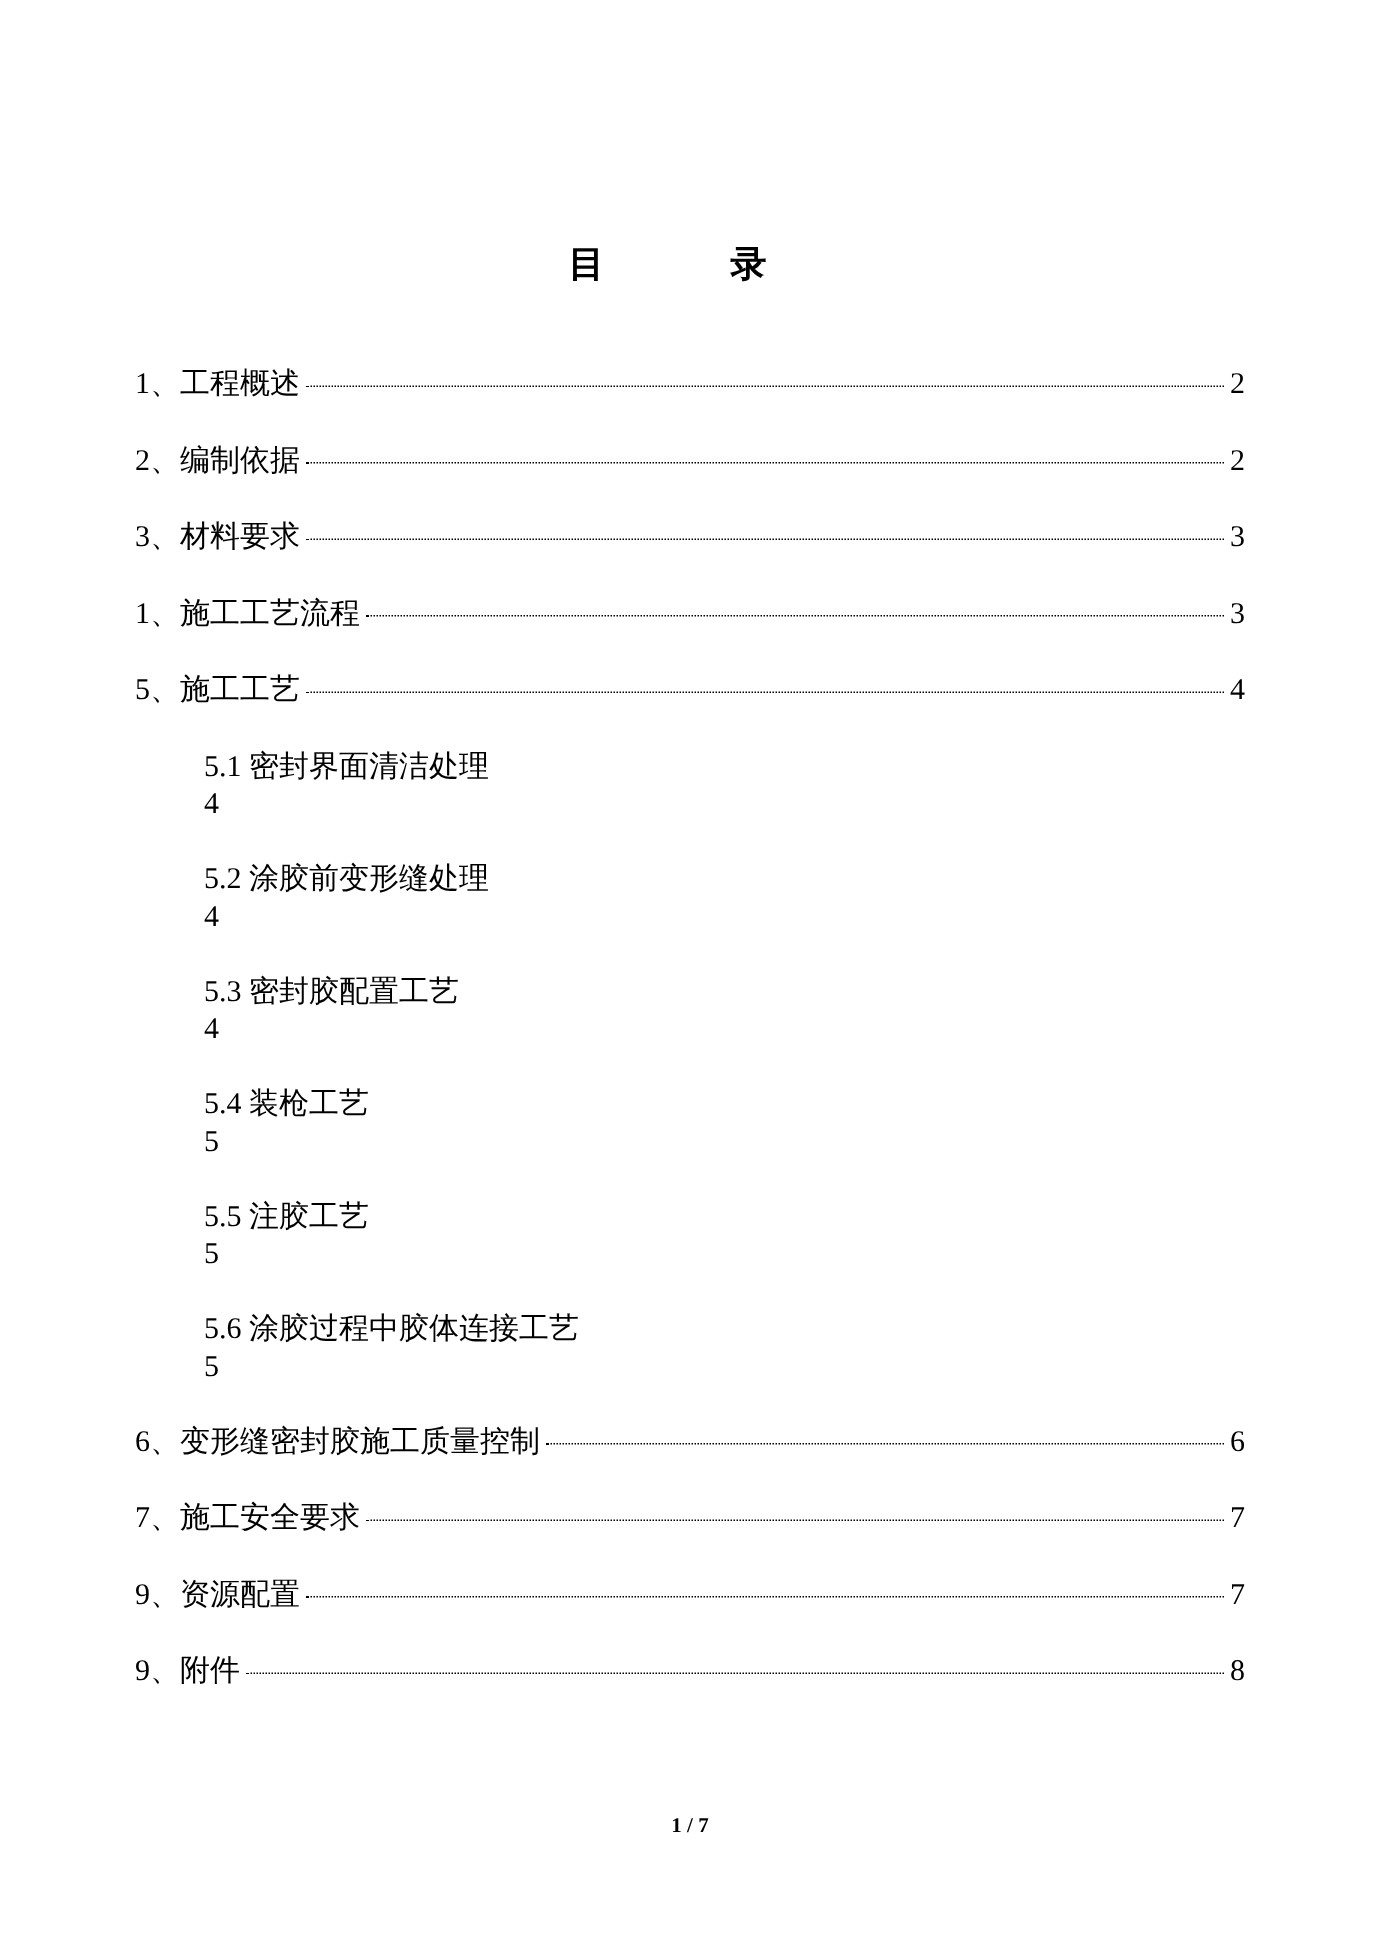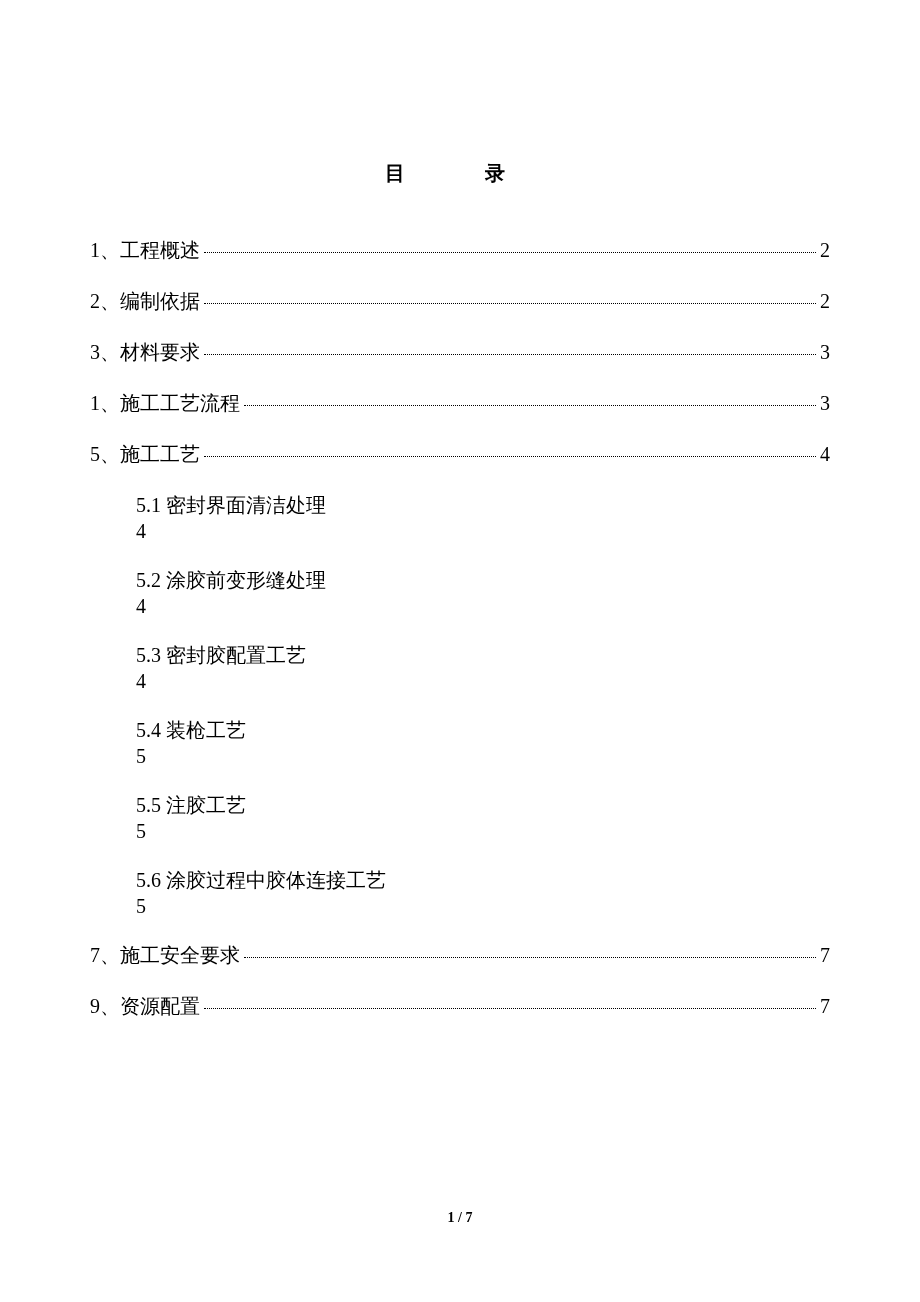--- a/index.html
+++ b/index.html
@@ -11,21 +11,21 @@
       width: 920px;
       height: 1302px;
       background: #ffffff;
       font-family: "SimSun", "宋体", serif;
       color: #000000;
       position: relative;
       padding: 160px 90px 0 90px;
     }
     .title {
       text-align: center;
-      font-size: 20px;
+      font-size: 24px;
       font-weight: bold;
       margin-bottom: 50px;
       letter-spacing: 30px;
     }
     .toc-list {
       list-style: none;
     }
     .toc-item {
       display: flex;
       align-items: baseline;
@@ -114,24 +114,34 @@
     <span class="toc-label">5.5 注胶工艺</span>
     <span class="toc-dots"></span>
     <span class="toc-page">5</span>
   </li>
   <li class="toc-item sub">
     <span class="toc-label">5.6 涂胶过程中胶体连接工艺</span>
     <span class="toc-dots"></span>
     <span class="toc-page">5</span>
   </li>
   <li class="toc-item">
+    <span class="toc-label">6、变形缝密封胶施工质量控制</span>
+    <span class="toc-dots"></span>
+    <span class="toc-page">6</span>
+  </li>
+  <li class="toc-item">
     <span class="toc-label">7、施工安全要求</span>
     <span class="toc-dots"></span>
     <span class="toc-page">7</span>
   </li>
   <li class="toc-item">
     <span class="toc-label">9、资源配置</span>
     <span class="toc-dots"></span>
     <span class="toc-page">7</span>
   </li>
+  <li class="toc-item">
+    <span class="toc-label">9、附件</span>
+    <span class="toc-dots"></span>
+    <span class="toc-page">8</span>
+  </li>
 </ul>
 
 <div class="footer">1 / 7</div>
 
 </body></html>

